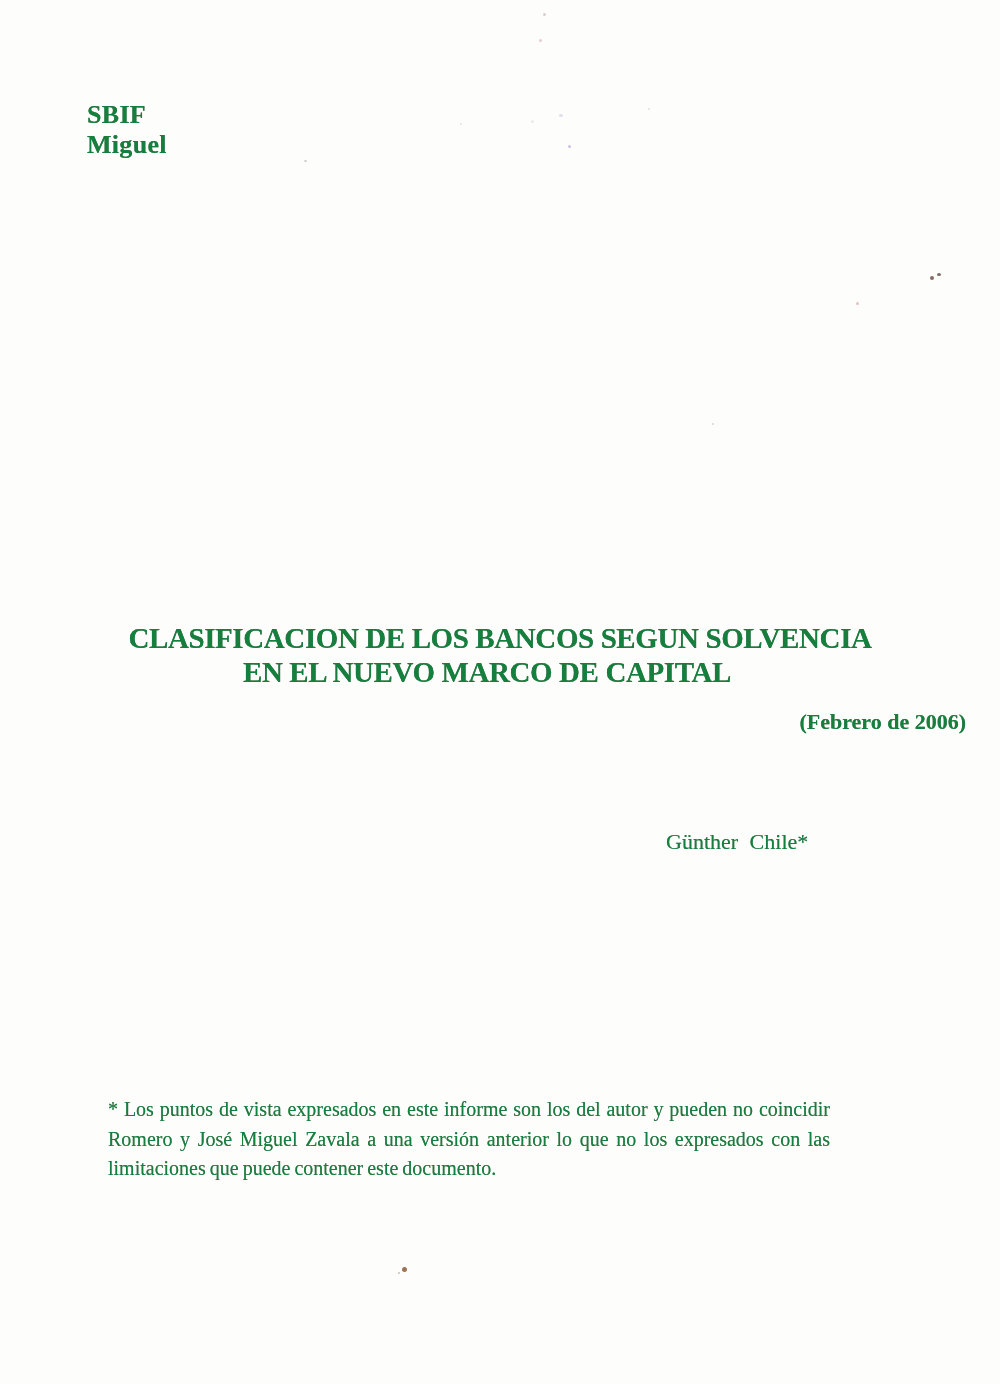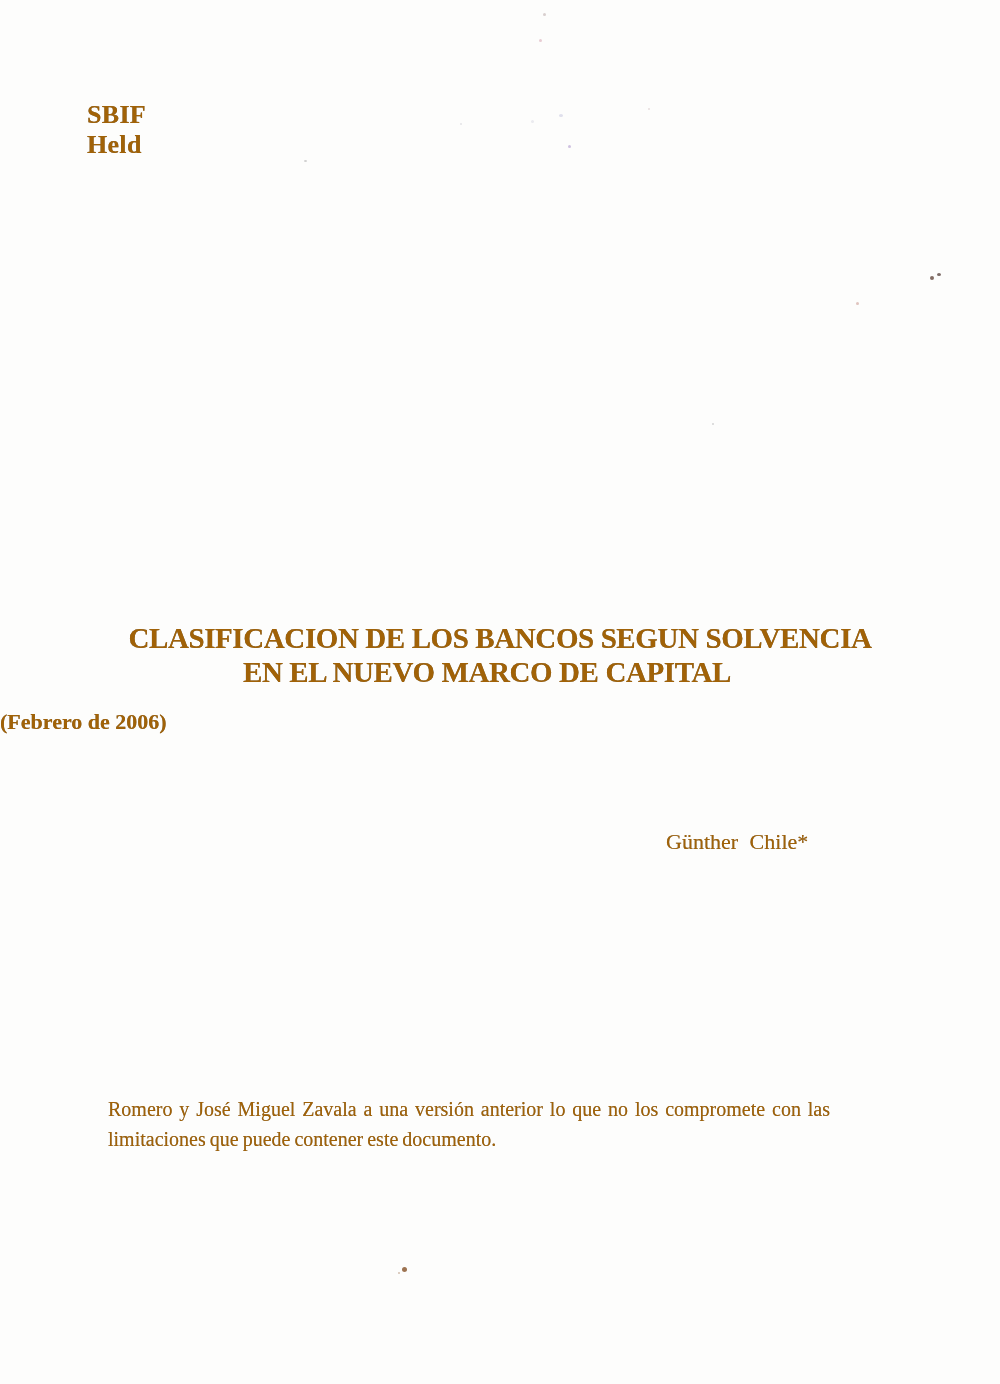--- a/index.html
+++ b/index.html
@@ -5,21 +5,21 @@
   html, body { margin: 0; padding: 0; }
   body {
     width: 1000px; height: 1384px;
     background: #ffffff;
     font-family: "Liberation Serif", "DejaVu Serif", serif;
   }
   .page {
     position: relative;
     width: 1000px; height: 1384px;
     background: #fdfdfc;
-    color: #a16207;
+    color: #15803d;
     overflow: hidden;
   }
   .org {
     position: absolute;
     left: 87px; top: 100px;
     font-weight: bold;
     font-size: 26px;
     line-height: 30px;
     letter-spacing: 0.3px;
     text-shadow: 0 0 0.5px rgba(20,15,10,0.55);
@@ -33,23 +33,23 @@
     font-weight: bold;
     font-size: 29px;
     line-height: 34px;
     letter-spacing: -0.4px;
     text-shadow: 0 0 0.5px rgba(20,15,10,0.55);
   }
   .title-line { display: block; }
   .title-line2 { position: relative; left: -13px; }
   .date-line {
     position: absolute;
-    left: 0; top: 709px;
+    left: 16px; top: 709px;
     width: 950px;
-    text-align: left;
+    text-align: right;
     font-weight: bold;
     font-size: 22px;
     line-height: 26px;
     text-shadow: 0 0 0.5px rgba(20,15,10,0.5);
   }
   .author {
     position: absolute;
     left: 666px; top: 829px;
     font-size: 22px;
     line-height: 26px;
@@ -86,34 +86,35 @@
   .sp13 { left: 398px; top: 1272px; width: 2px; height: 2px; background: rgba(170,130,100,0.5); }
   .sp14 { left: 460px; top: 123px; width: 2px; height: 2px; background: rgba(180,180,190,0.35); }
 </style>
 </head>
 <body>
 
 <div class="page">
 
   <header class="org">
     <div>SBIF</div>
-    <div>Held</div>
+    <div>Miguel</div>
   </header>
 
   <h1 class="title">
     <span class="title-line title-line1">CLASIFICACION DE LOS BANCOS SEGUN SOLVENCIA</span>
     <span class="title-line title-line2">EN EL NUEVO MARCO DE CAPITAL</span>
   </h1>
 
   <div class="date-line">(Febrero de 2006)</div>
 
   <div class="author">Günther Chile*</div>
 
   <div class="footnote">
-    <div class="fn-line just">Romero y José Miguel Zavala a una  versión anterior lo que no los compromete con las</div>
+    <div class="fn-line just">* Los puntos de vista expresados en este informe son los del autor y pueden no coincidir</div>
+    <div class="fn-line just">Romero y José Miguel Zavala a una  versión anterior lo que no los expresados con las</div>
     <div class="fn-line">limitaciones que puede contener este documento.</div>
   </div>
 
   <div class="speck sp1"></div>
   <div class="speck sp2"></div>
   <div class="speck sp3"></div>
   <div class="speck sp4"></div>
   <div class="speck sp5"></div>
   <div class="speck sp6"></div>
   <div class="speck sp7"></div>

